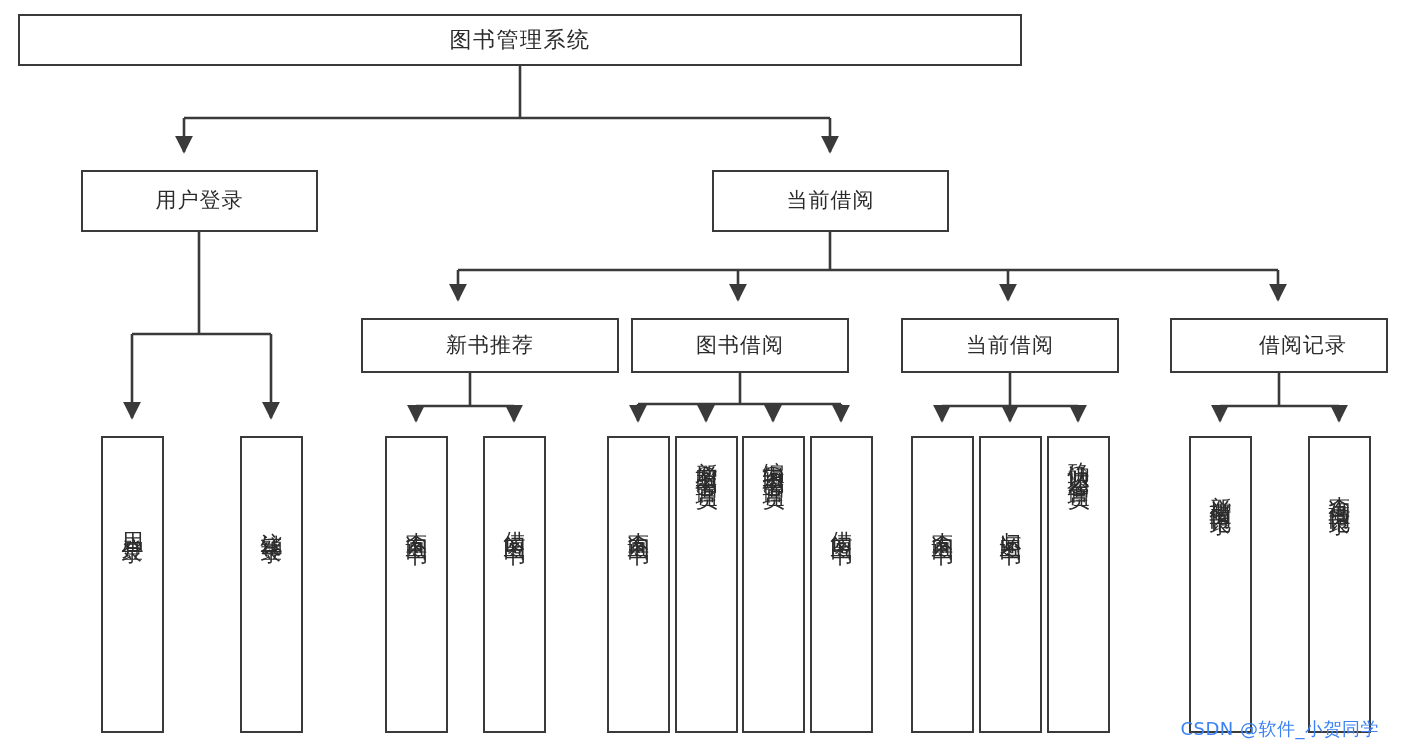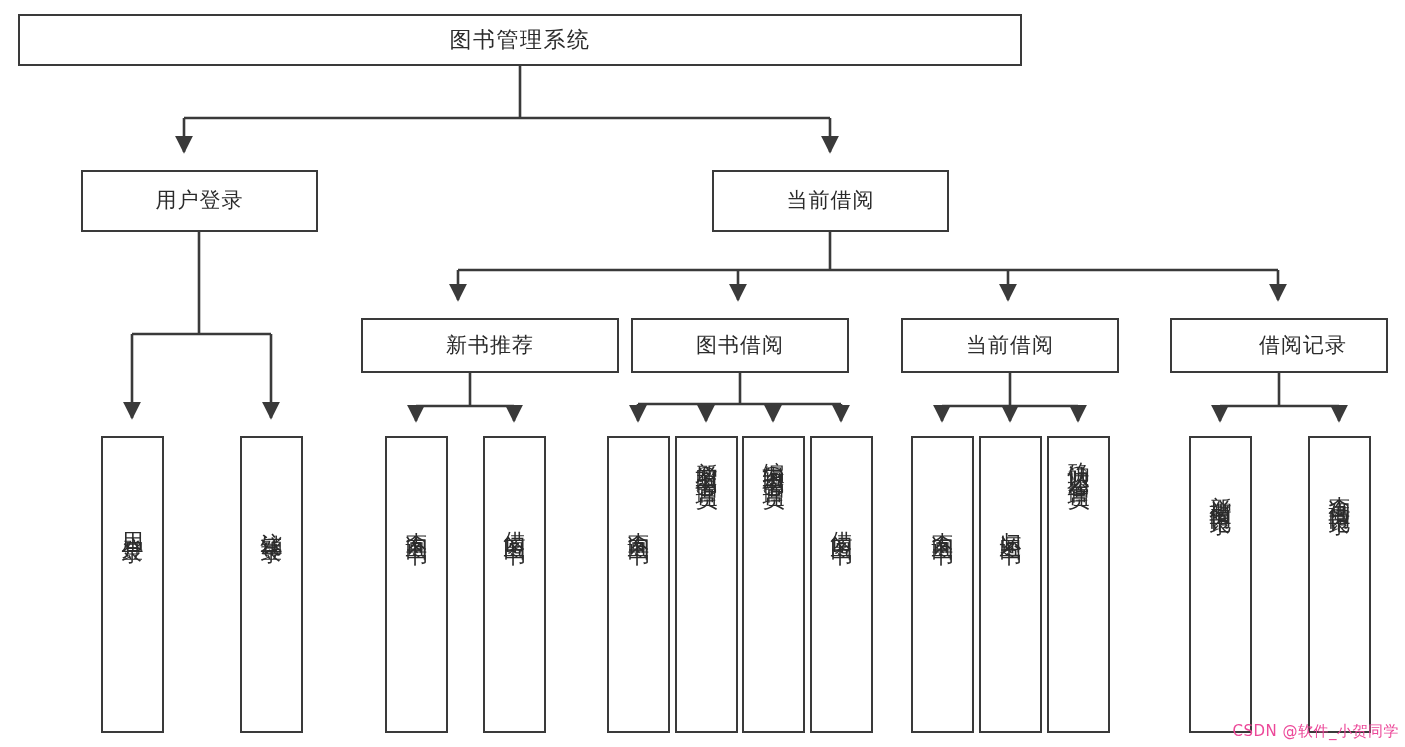--- a/index.html
+++ b/index.html
@@ -53,24 +53,24 @@
   .node.v .label{
     writing-mode:vertical-rl;
     text-orientation:upright;
     font-size:22px;
     letter-spacing:4px;
     line-height:1;
     white-space:nowrap;
   }
   .watermark{
     position:absolute;
-    right:6px;
+    right:26px;
     bottom:6px;
-    font-size:15px;
-    color:#ec4899;
+    font-size:18px;
+    color:#3b82f6;
     letter-spacing:.5px;
     z-index:3;
     white-space:nowrap;
   }
 </style>
 </head>
 <body>
 
 <div id="diagram">
 

